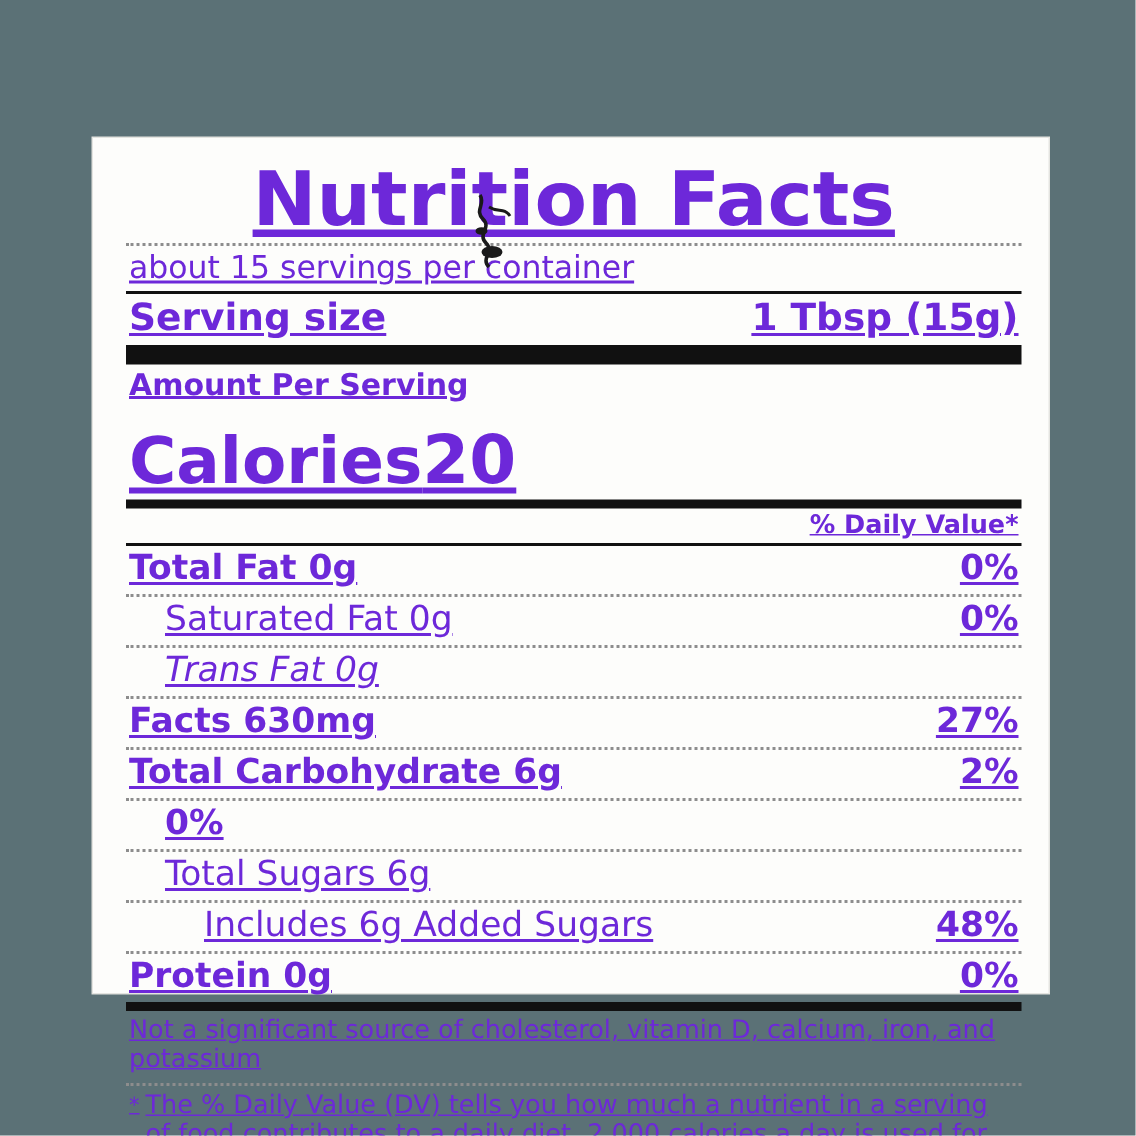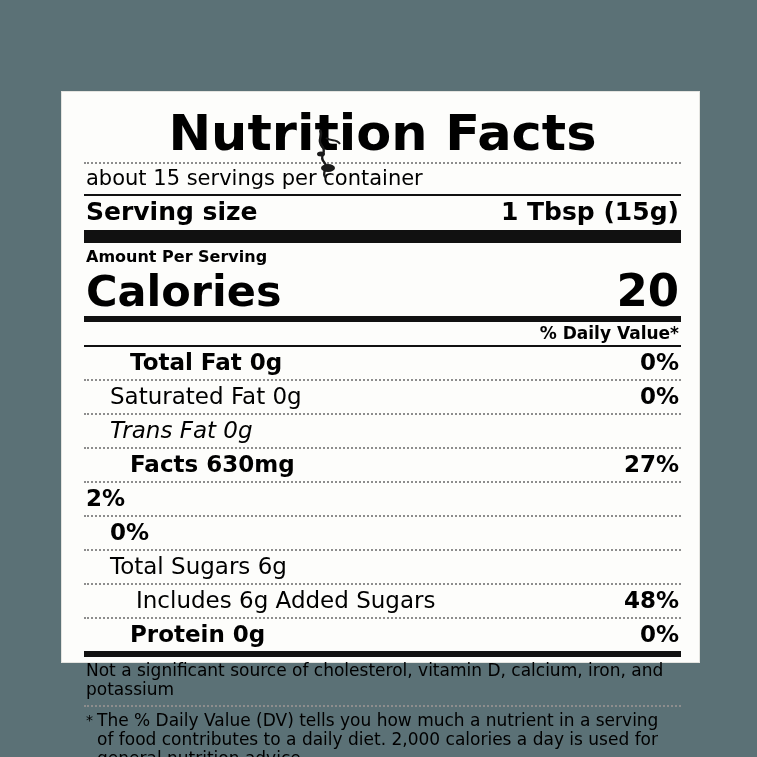--- a/index.html
+++ b/index.html
@@ -27,21 +27,22 @@
     height: 570px;
     background: #fdfdfb;
     box-shadow: 0 0 0 1px #e4e4e0;
   }
   .label-inner {
     position: absolute;
     left: 22px;
     top: 14px;
     right: 18px;
     bottom: 10px;
-    color: #000000;
+    color: #6d28d9;
+    text-decoration: underline;
   }
 
   
   .nf-title {
     font-family: "DejaVu Sans", sans-serif;
     font-weight: bold;
     font-size: 50px;
     line-height: 54px;
     letter-spacing: 0px;
     text-align: center;
@@ -61,30 +62,30 @@
   }
   .serving-size-row {
     font-size: 25px;
     line-height: 30px;
     font-weight: bold;
     padding: 1px 2px 3px 2px;
   }
   .serving-size-row .val { font-weight: bold; }
 
   .amount-per {
-    font-size: 16px;
+    font-size: 20px;
     line-height: 23px;
     font-weight: bold;
     padding: 2px 2px 0 2px;
   }
   .calories-row {
     display: flex;
-    justify-content: space-between;
     align-items: baseline;
     padding: 0 2px 2px 2px;
+    margin-top: 16px;
   }
   .calories-label {
     font-size: 43px;
     line-height: 46px;
     font-weight: bold;
   }
   .calories-value {
     font-size: 45px;
     line-height: 46px;
     font-weight: bold;
@@ -101,21 +102,21 @@
   .nut-row {
     display: flex;
     justify-content: space-between;
     align-items: baseline;
     font-size: 23px;
     line-height: 27px;
     padding: 2px 2px 3px 2px;
   }
   .nut-row .name { white-space: nowrap; }
   .nut-row .pct { font-weight: bold; white-space: nowrap; }
-  .b { font-weight: bold; margin-left: 44px; }
+  .b { font-weight: bold; }
   .indent1 { padding-left: 26px; text-align: center; }
   .indent2 { padding-left: 52px; justify-content: space-between; }
   .ital { font-style: italic; }
 
   .footnote {
     font-size: 17px;
     line-height: 19px;
     padding: 4px 2px 2px 2px;
   }
   .footnote-star {
@@ -197,20 +198,21 @@
             <span class="name ital">Trans Fat 0g</span>
             <span class="pct"></span>
           </div>
           <div class="rule-dot"></div>
           <div class="nut-row">
             <span class="name b">Facts 630mg</span>
             <span class="pct">27%</span>
           </div>
           <div class="rule-dot"></div>
           <div class="nut-row">
+            <span class="name b">Total Carbohydrate 6g</span>
             <span class="pct">2%</span>
           </div>
           <div class="rule-dot"></div>
           <div class="nut-row indent1">
             <span class="pct">0%</span>
           </div>
           <div class="rule-dot"></div>
           <div class="nut-row indent1">
             <span class="name">Total Sugars 6g</span>
             <span class="pct"></span>

